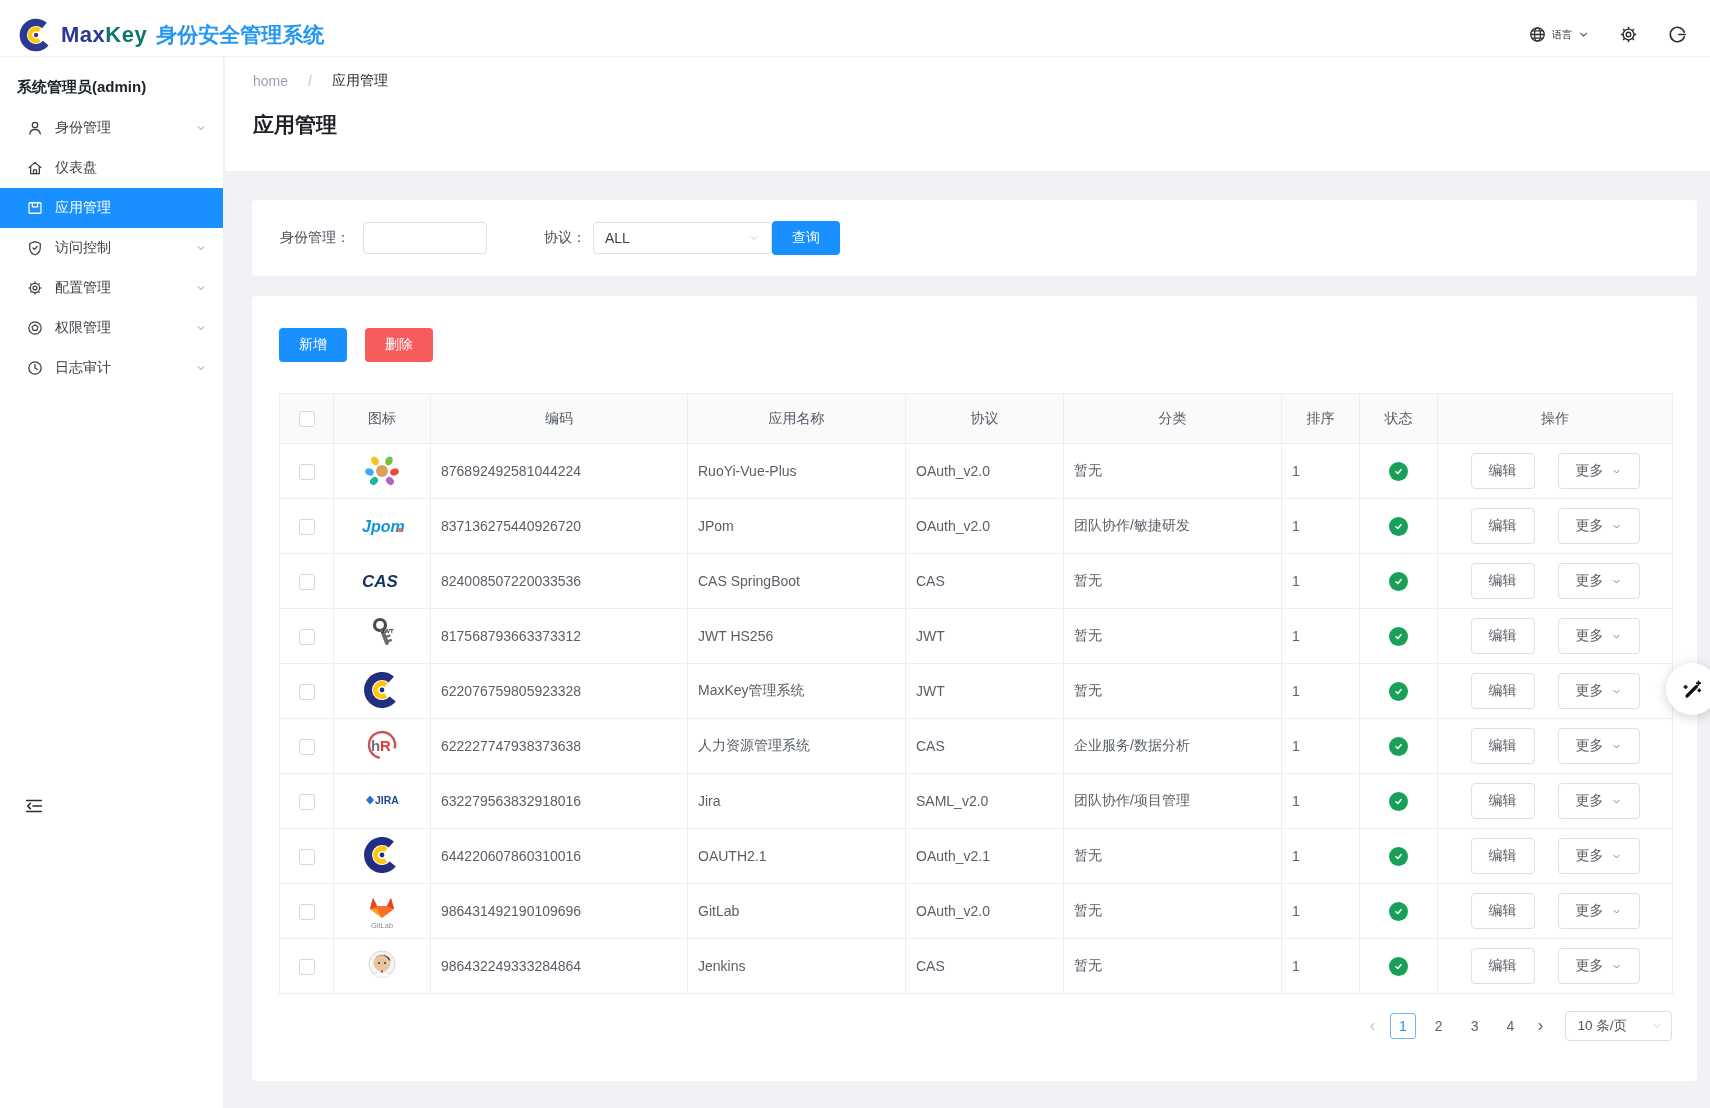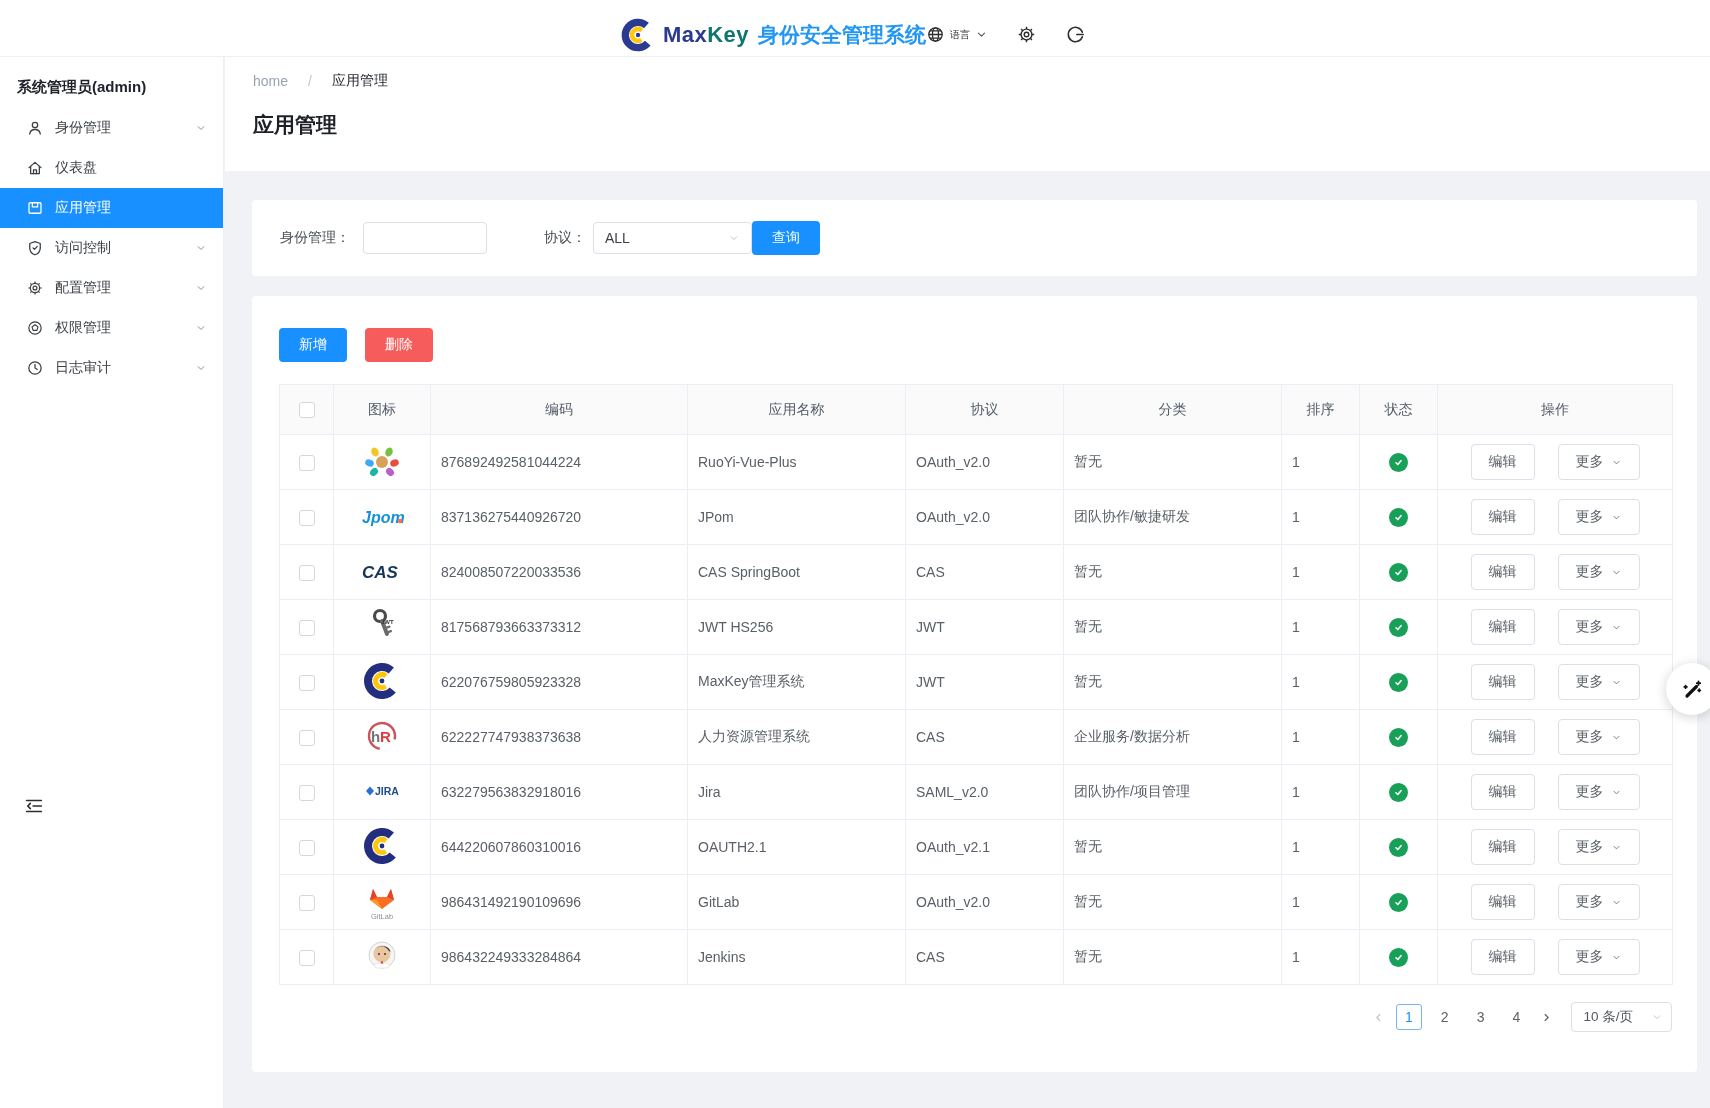--- a/index.html
+++ b/index.html
@@ -6,21 +6,21 @@
   html,body { margin:0; padding:0; }
   body {
     width:1710px; height:1108px; position:relative; overflow:hidden;
     background:#f0f2f5; color:#303133;
     font-family:"Liberation Sans","DejaVu Sans",sans-serif; font-size:14px;
   }
   svg { display:block; }
 
   
   .topbar{ position:absolute; left:0; top:0; width:1710px; height:57px; background:#fff;
-    border-bottom:1px solid #eef0f4; display:flex; align-items:center; justify-content:center;
+    border-bottom:1px solid #eef0f4; display:flex; align-items:center; justify-content:space-between;
     padding:13px 22px 0 16px; z-index:6; }
   .brand{ display:flex; align-items:center; }
   .logo{ width:40px; height:40px; margin-right:5px; }
   .logo svg{ width:40px; height:40px; }
   .brand-max{ font-size:22px; font-weight:bold; color:#2b3a91; letter-spacing:.5px; }
   .brand-key{ font-size:22px; font-weight:bold; color:#0f766e; letter-spacing:.5px; }
   .brand-sub{ font-size:21px; font-weight:bold; color:#2196f3; margin-left:9px; }
   .topbar-right{ display:flex; align-items:center; gap:28px; color:#2d2d2d; }
   .lang{ display:flex; align-items:center; gap:5px; font-size:10px; cursor:pointer; }
   .lang .ic{ width:19px; height:19px; } .lang .ic svg{ width:19px; height:19px; }
@@ -51,32 +51,32 @@
   .page-title{ margin-top:21px; font-size:21px; font-weight:600; color:#1d2127; }
   .content{ padding:29px 13px 0 27px; }
   .card{ background:#fff; border-radius:4px; }
 
   
   .filter-card{ height:76px; display:flex; align-items:center; padding-left:28px; }
   .f-label{ color:#494f57; }
   .f-input{ width:124px; height:32px; border:1px solid #dcdfe6; border-radius:4px; margin-left:13px;
     padding:0 9px; font:inherit; color:#303133; outline:none; background:#fff; }
   .f-label2{ margin-left:57px; }
-  .f-select{ width:159px; height:32px; border:1px solid #dcdfe6; border-radius:4px; margin-left:7px;
+  .f-select{ width:179px; height:32px; border:1px solid #dcdfe6; border-radius:4px; margin-left:7px;
     display:flex; align-items:center; justify-content:space-between; padding:0 11px; color:#3c4149; cursor:pointer; }
   .sel-arrow{ width:12px; height:12px; color:#c0c4cc; } .sel-arrow svg{ width:12px; height:12px; }
   .btn{ height:34px; border:none; border-radius:4px; color:#fff; font:inherit; padding:0 20px; cursor:pointer; }
   .btn-primary{ background:#1890ff; }
   .btn-danger{ background:#f75c5c; }
   .btn-search{ }
 
   
   .table-card{ margin-top:20px; min-height:774px; padding:32px 25px 40px 27px; }
   .toolbar{ display:flex; gap:18px; }
-  table{ width:1393px; margin-top:22px; border-collapse:collapse; table-layout:fixed; font-size:14px; color:#5a6068; }
+  table{ width:1393px; margin-top:31px; border-collapse:collapse; table-layout:fixed; font-size:14px; color:#5a6068; }
   th{ height:50px; background:#fafafa; font-weight:400; color:#525b66; text-align:center;
     border:1px solid #ebeef5; }
   td{ height:55px; border:1px solid #ebeef5; text-align:left; padding:0 4px 0 10px; background:#fff;
     overflow:hidden; white-space:nowrap; }
   td.c-center{ text-align:center; padding:0; }
   .cb{ display:inline-block; width:16px; height:16px; border:1px solid #d4d7de; border-radius:3px;
     background:#fff; vertical-align:middle; cursor:pointer; }
   .app-logo{ display:inline-flex; width:44px; height:46px; align-items:center; justify-content:center; }
   .app-logo svg{ width:44px; height:44px; }
   .status-ok{ display:inline-flex; width:19px; height:19px; border-radius:50%; background:#18a058;
@@ -88,21 +88,21 @@
   .more-arrow{ width:11px; height:11px; color:#6f757c; } .more-arrow svg{ width:11px; height:11px; }
 
   
   .pagination{ display:flex; justify-content:flex-end; align-items:center; margin-top:17px; color:#606266; }
   .pg-arrow{ width:13px; height:13px; margin:0 8px; cursor:pointer; } .pg-arrow svg{ width:13px; height:13px; }
   .pg-prev{ color:#c0c4cc; } .pg-next{ color:#606266; }
   .pg-num{ display:inline-flex; min-width:26px; height:26px; align-items:center; justify-content:center;
     margin:0 3px; border-radius:3px; cursor:pointer; }
   .pg-num.active{ border:1px solid #74b4f5; color:#1890ff; }
   .pg-size{ height:30px; border:1px solid #dcdfe6; border-radius:4px; display:flex; align-items:center;
-    gap:18px; padding:0 8px 0 11px; margin-left:10px; font-size:13.5px; color:#52575e; cursor:pointer; }
+    gap:24px; padding:0 8px 0 11px; margin-left:10px; font-size:13.5px; color:#52575e; cursor:pointer; }
 
   
   .fab{ position:absolute; left:1666px; top:663px; width:52px; height:52px; border-radius:50%;
     background:#fff; box-shadow:0 2px 12px rgba(0,0,0,.18); display:flex; align-items:center;
     justify-content:center; z-index:10; color:#111; cursor:pointer; }
   .fab svg{ width:24px; height:24px; }
 </style>
 </head>
 <body>
 

